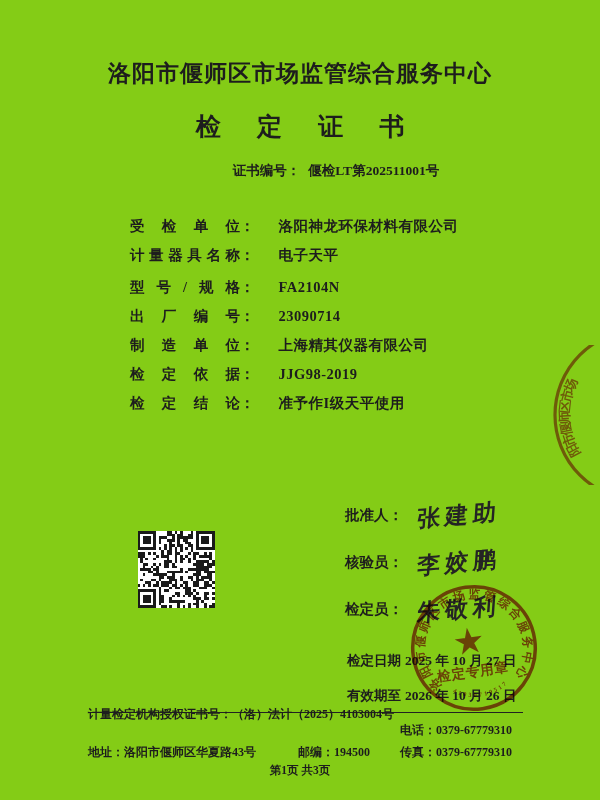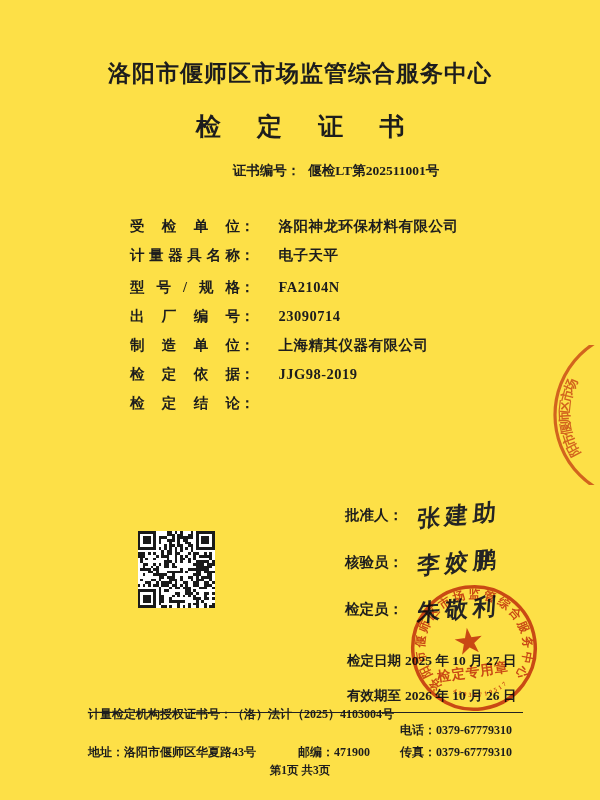--- a/index.html
+++ b/index.html
@@ -1,18 +1,18 @@
 <!DOCTYPE html>
 <html><head>
 <meta charset="utf-8">
 <style>
   html,body{margin:0;padding:0;background:#e8e8e8;}
   .page{
     position:relative;width:600px;height:800px;margin:0 auto;
-    background:#fde047;overflow:hidden;
+    background:#84cc16;overflow:hidden;
     font-family:"Liberation Serif","DejaVu Serif",serif;
     color:#1d1d1d;
   }
   .org-title{
     position:absolute;top:58px;left:0;width:100%;text-align:center;
     font-size:23px;font-weight:bold;letter-spacing:1px;
   }
   .doc-title{
     position:absolute;top:110px;left:0;width:100%;text-align:center;
     font-size:25px;font-weight:bold;letter-spacing:15px;text-indent:15px;
@@ -92,20 +92,21 @@
       <span class="fvalue">上海精其仪器有限公司</span>
     </div>
     <div class="frow">
       <span class="flabel">检定依据</span>
         <span class="fcolon">：</span>
       <span class="fvalue">JJG98-2019</span>
     </div>
     <div class="frow">
       <span class="flabel">检定结论</span>
         <span class="fcolon">：</span>
+      <span class="fvalue">准予作I级天平使用</span>
     </div>
   </div>
 
   <div class="sign-block">
     <div class="srow">
       <span class="slabel">批准人：</span>
       <span class="sig">张建助</span>
     </div>
     <div class="srow">
       <span class="slabel">核验员：</span>
@@ -132,21 +133,21 @@
     <div class="drow">
       <span class="dlabel">有效期至</span>
       <span class="dvalue">2026 年 10 月 26 日</span>
     </div>
   </div>
 
   <div class="foot-rule"></div>
   <div class="fl f-auth">计量检定机构授权证书号：（洛）法计（2025）4103004号</div>
   <div class="fl f-phone">电话：0379-67779310</div>
   <div class="fl f-addr">地址：洛阳市偃师区华夏路43号</div>
-  <div class="fl f-post">邮编：471900</div>
+  <div class="fl f-post">邮编：194500</div>
   <div class="fl f-fax">传真：0379-67779310</div>
   <div class="f-page">第1页  共3页</div>
 
   <div class="stamp-main">
     <svg id="stamp-main-svg" width="140" height="140" viewBox="0 0 160 160">
         <g transform="rotate(-8 80 80)" fill="#c43b2c" font-family="&quot;Liberation Serif&quot;,serif" font-weight="bold">
           <circle cx="80" cy="80" r="70" fill="none" stroke="#c43b2c" stroke-width="4"></circle>
           <text x="33.308333475527455" y="112.6938568720096" font-size="13.5" text-anchor="middle" transform="rotate(-125 33.308333475527455 112.6938568720096)">洛</text>
           <text x="25.893169316337058" y="97.92905110064196" font-size="13.5" text-anchor="middle" transform="rotate(-108.33333333333333 25.893169316337058 97.92905110064196)">阳</text>
           <text x="23.024113845314567" y="81.65782896835732" font-size="13.5" text-anchor="middle" transform="rotate(-91.66666666666666 23.024113845314567 81.65782896835732)">市</text>

